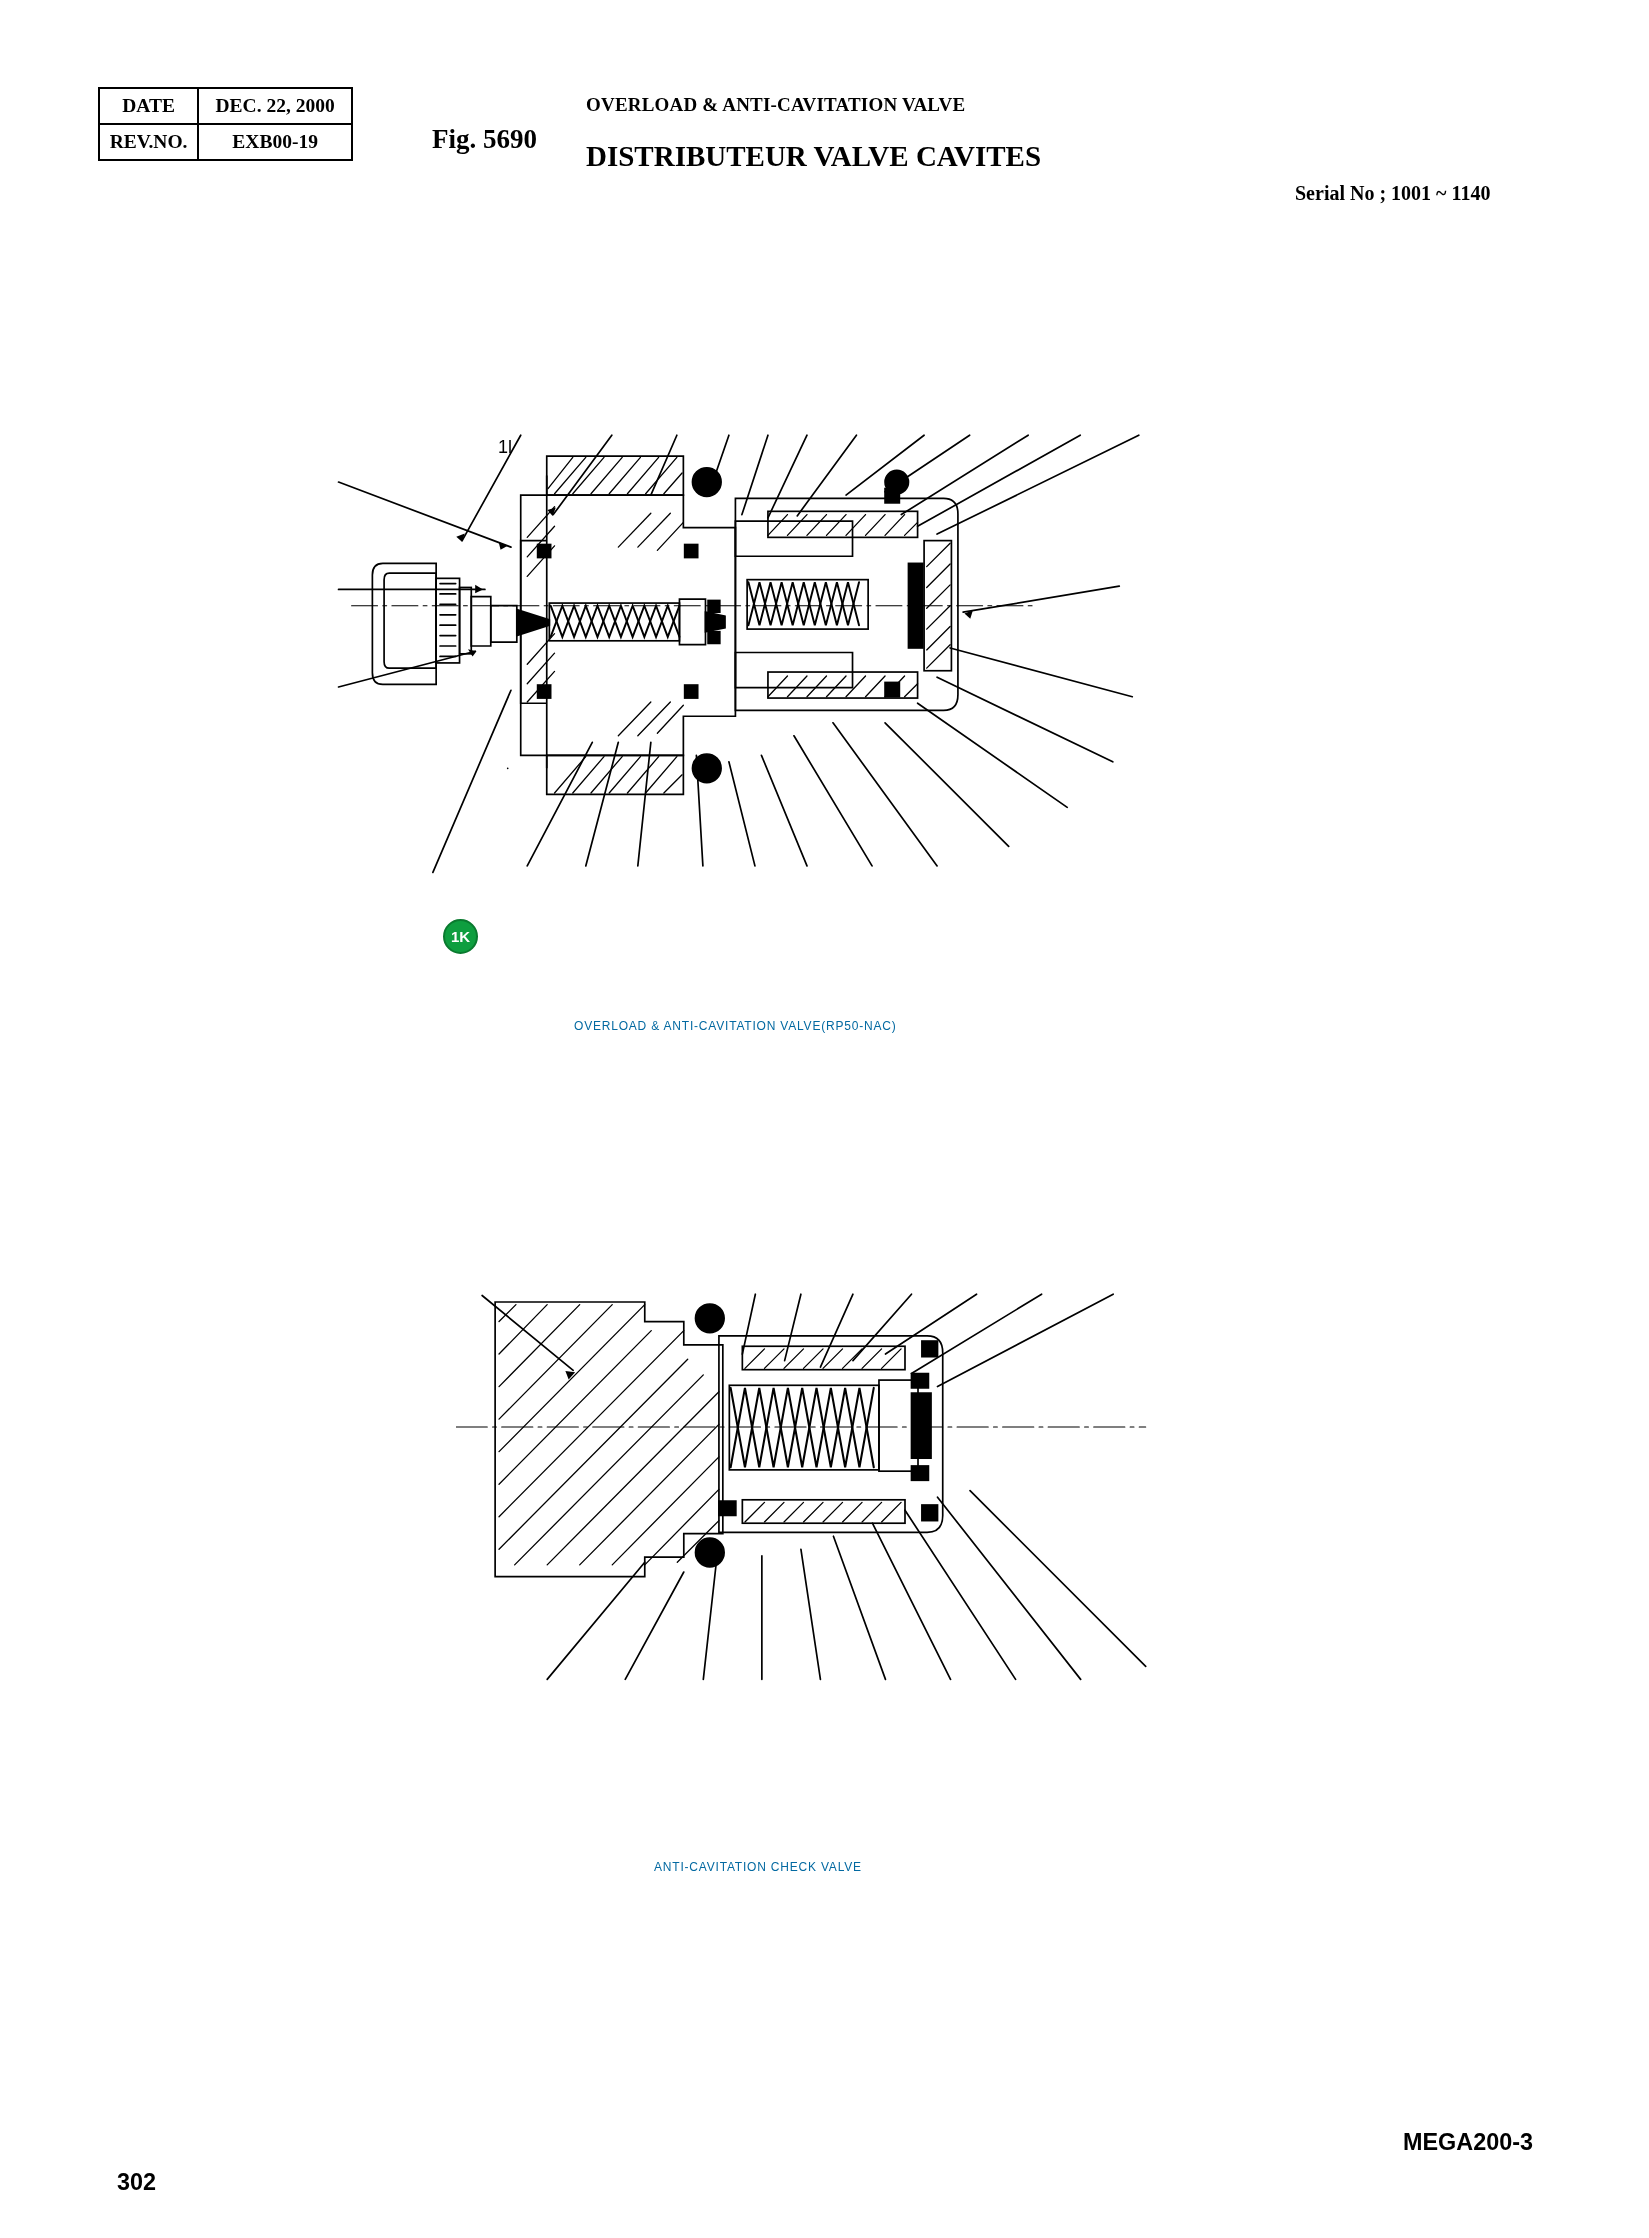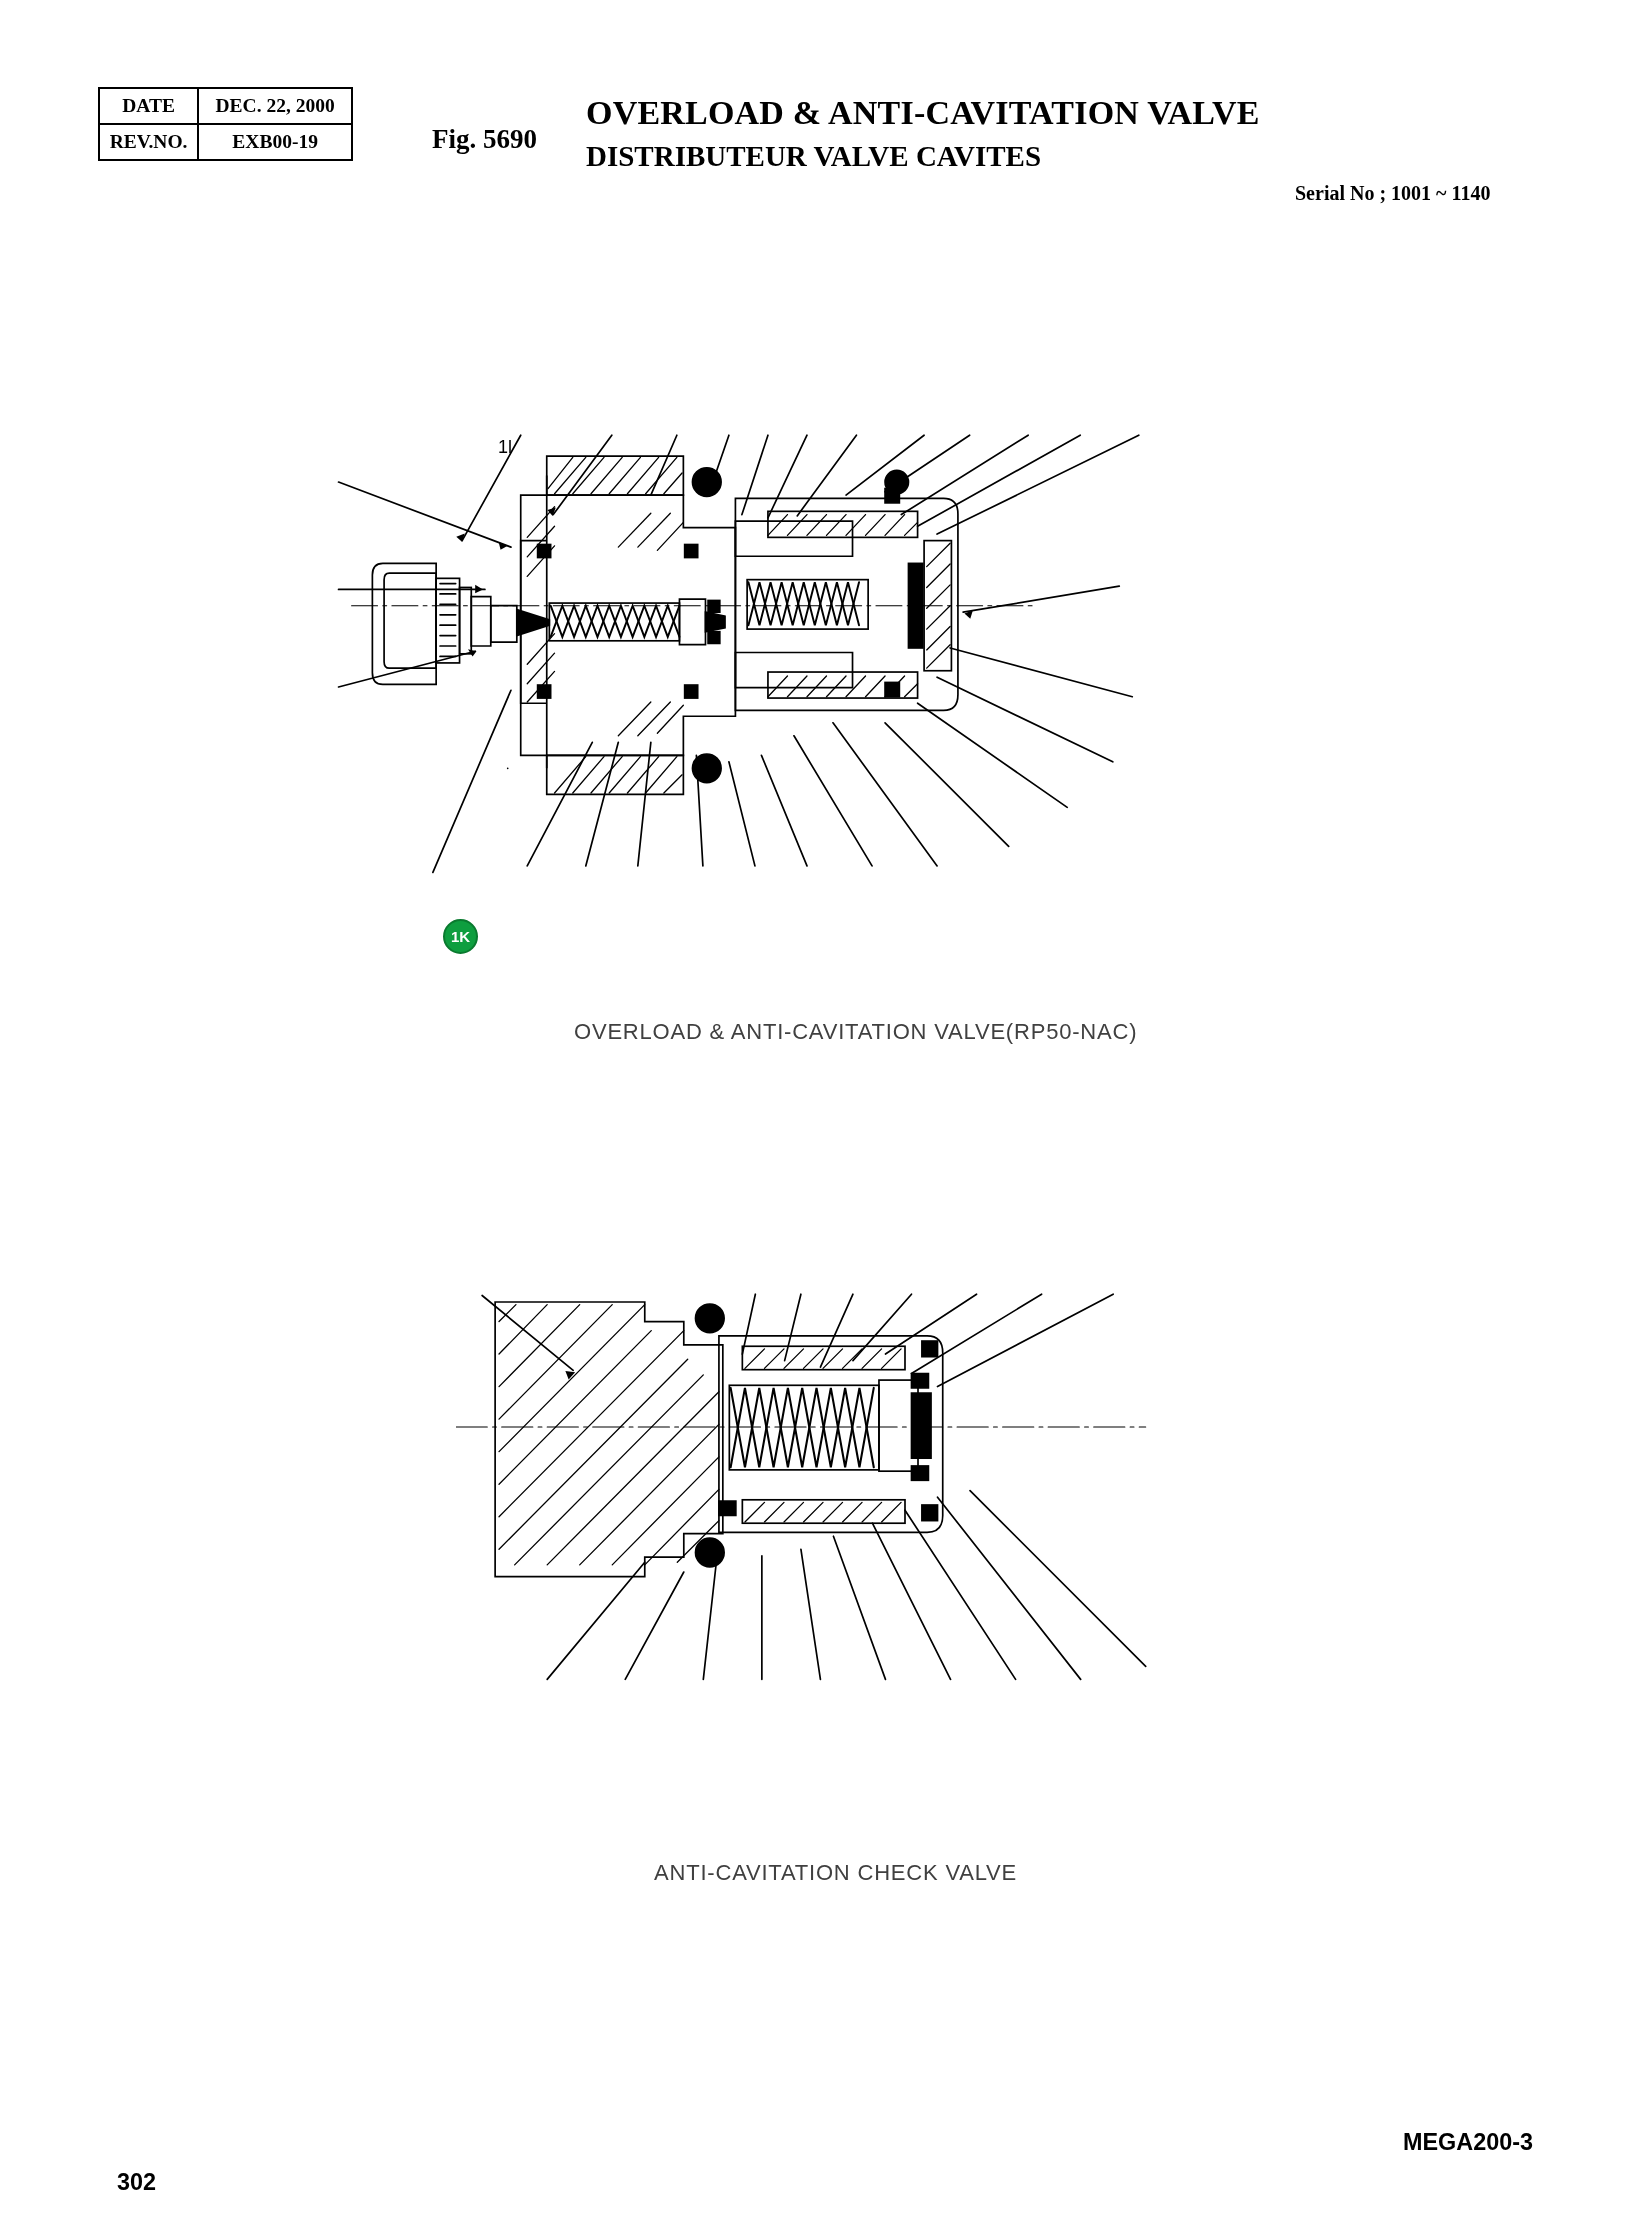--- a/index.html
+++ b/index.html
@@ -42,21 +42,21 @@
     left: 432px;
     top: 124px;
     font-size: 27px;
     font-weight: bold;
     font-family: "Liberation Serif", serif;
   }
   .title-en {
     position: absolute;
     left: 586px;
     top: 94px;
-    font-size: 34px;
+    font-size: 19px;
     font-weight: bold;
     letter-spacing: 0.2px;
     font-family: "Liberation Serif", serif;
   }
   .title-fr {
     position: absolute;
     left: 586px;
     top: 140px;
     font-size: 29px;
     font-weight: bold;
@@ -69,23 +69,23 @@
     font-size: 20px;
     font-weight: bold;
     font-family: "Liberation Serif", serif;
     white-space: nowrap;
   }
 
   
   .caption {
     position: absolute;
     font-family: "Liberation Sans", sans-serif;
-    font-size: 22px;
+    font-size: 12px;
     letter-spacing: 0.8px;
-    color: #404040;
+    color: #0369a1;
     white-space: nowrap;
   }
   #caption-1 { left: 574px; top: 1019px; }
   #caption-2 { left: 654px; top: 1860px; }
 
   
   .badge {
     position: absolute;
     left: 443px;
     top: 919px;

